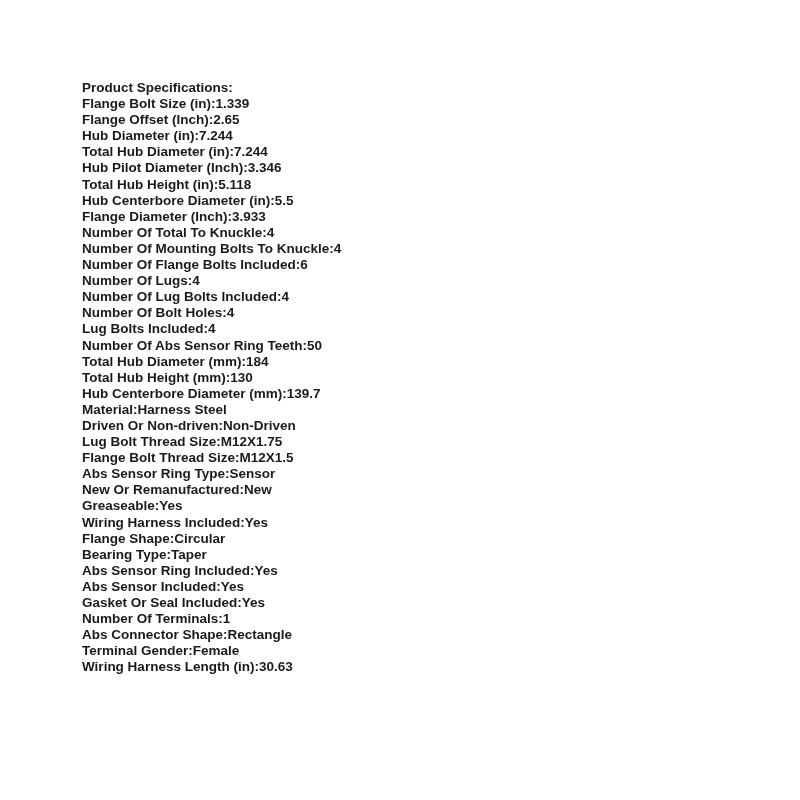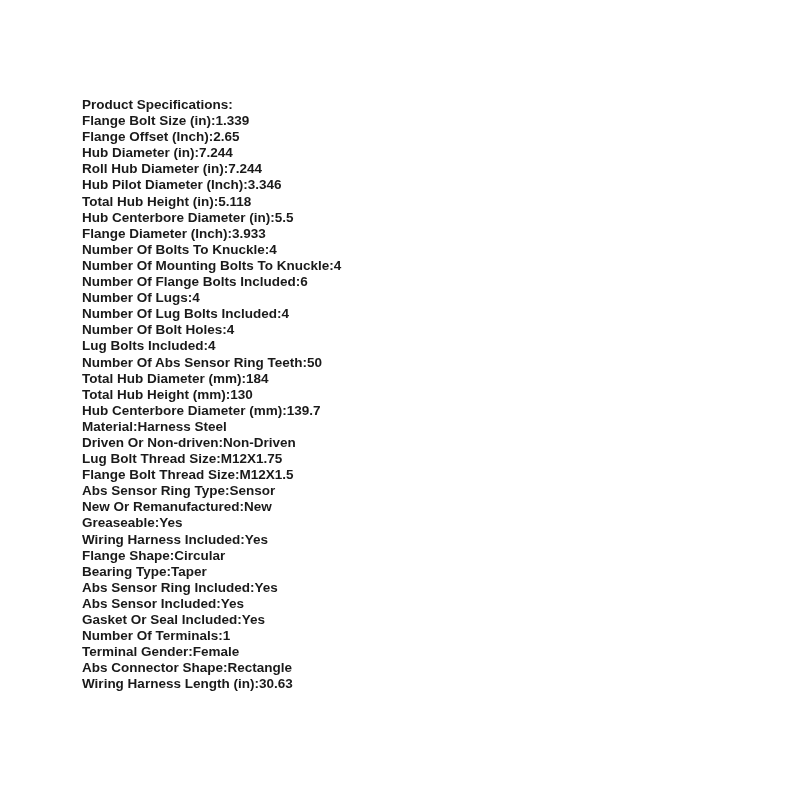--- a/index.html
+++ b/index.html
@@ -10,21 +10,21 @@
   body {
     width: 800px;
     height: 800px;
     position: relative;
     overflow: hidden;
     font-family: "Liberation Sans", "DejaVu Sans", sans-serif;
   }
   .spec-block {
     position: absolute;
     left: 82px;
-    top: 97px;
+    top: 80px;
     color: #1a1a1a;
     font-size: 13.5px;
     line-height: 16.1px;
     white-space: nowrap;
   }
   .spec-title {
     font-weight: bold;
   }
   .spec-row {
     font-weight: bold;
@@ -32,26 +32,26 @@
 </style>
 </head>
 <body>
 
 <div class="spec-block">
   <div class="spec-title">Product Specifications:</div>
   <div id="spec-list">
       <div class="spec-row"><span>Flange Bolt Size (in)</span><span>:</span><span>1.339</span></div>
       <div class="spec-row"><span>Flange Offset (Inch)</span><span>:</span><span>2.65</span></div>
       <div class="spec-row"><span>Hub Diameter (in)</span><span>:</span><span>7.244</span></div>
-      <div class="spec-row"><span>Roll Hub Diameter (in)</span><span>:</span><span>7.244</span></div>
+      <div class="spec-row"><span>Total Hub Diameter (in)</span><span>:</span><span>7.244</span></div>
       <div class="spec-row"><span>Hub Pilot Diameter (Inch)</span><span>:</span><span>3.346</span></div>
       <div class="spec-row"><span>Total Hub Height (in)</span><span>:</span><span>5.118</span></div>
       <div class="spec-row"><span>Hub Centerbore Diameter (in)</span><span>:</span><span>5.5</span></div>
       <div class="spec-row"><span>Flange Diameter (Inch)</span><span>:</span><span>3.933</span></div>
-      <div class="spec-row"><span>Number Of Bolts To Knuckle</span><span>:</span><span>4</span></div>
+      <div class="spec-row"><span>Number Of Total To Knuckle</span><span>:</span><span>4</span></div>
       <div class="spec-row"><span>Number Of Mounting Bolts To Knuckle</span><span>:</span><span>4</span></div>
       <div class="spec-row"><span>Number Of Flange Bolts Included</span><span>:</span><span>6</span></div>
       <div class="spec-row"><span>Number Of Lugs</span><span>:</span><span>4</span></div>
       <div class="spec-row"><span>Number Of Lug Bolts Included</span><span>:</span><span>4</span></div>
       <div class="spec-row"><span>Number Of Bolt Holes</span><span>:</span><span>4</span></div>
       <div class="spec-row"><span>Lug Bolts Included</span><span>:</span><span>4</span></div>
       <div class="spec-row"><span>Number Of Abs Sensor Ring Teeth</span><span>:</span><span>50</span></div>
       <div class="spec-row"><span>Total Hub Diameter (mm)</span><span>:</span><span>184</span></div>
       <div class="spec-row"><span>Total Hub Height (mm)</span><span>:</span><span>130</span></div>
       <div class="spec-row"><span>Hub Centerbore Diameter (mm)</span><span>:</span><span>139.7</span></div>
@@ -62,17 +62,17 @@
       <div class="spec-row"><span>Abs Sensor Ring Type</span><span>:</span><span>Sensor</span></div>
       <div class="spec-row"><span>New Or Remanufactured</span><span>:</span><span>New</span></div>
       <div class="spec-row"><span>Greaseable</span><span>:</span><span>Yes</span></div>
       <div class="spec-row"><span>Wiring Harness Included</span><span>:</span><span>Yes</span></div>
       <div class="spec-row"><span>Flange Shape</span><span>:</span><span>Circular</span></div>
       <div class="spec-row"><span>Bearing Type</span><span>:</span><span>Taper</span></div>
       <div class="spec-row"><span>Abs Sensor Ring Included</span><span>:</span><span>Yes</span></div>
       <div class="spec-row"><span>Abs Sensor Included</span><span>:</span><span>Yes</span></div>
       <div class="spec-row"><span>Gasket Or Seal Included</span><span>:</span><span>Yes</span></div>
       <div class="spec-row"><span>Number Of Terminals</span><span>:</span><span>1</span></div>
+      <div class="spec-row"><span>Abs Connector Shape</span><span>:</span><span>Rectangle</span></div>
       <div class="spec-row"><span>Terminal Gender</span><span>:</span><span>Female</span></div>
-      <div class="spec-row"><span>Abs Connector Shape</span><span>:</span><span>Rectangle</span></div>
       <div class="spec-row"><span>Wiring Harness Length (in)</span><span>:</span><span>30.63</span></div>
     </div>
 </div>
 
 </body></html>

